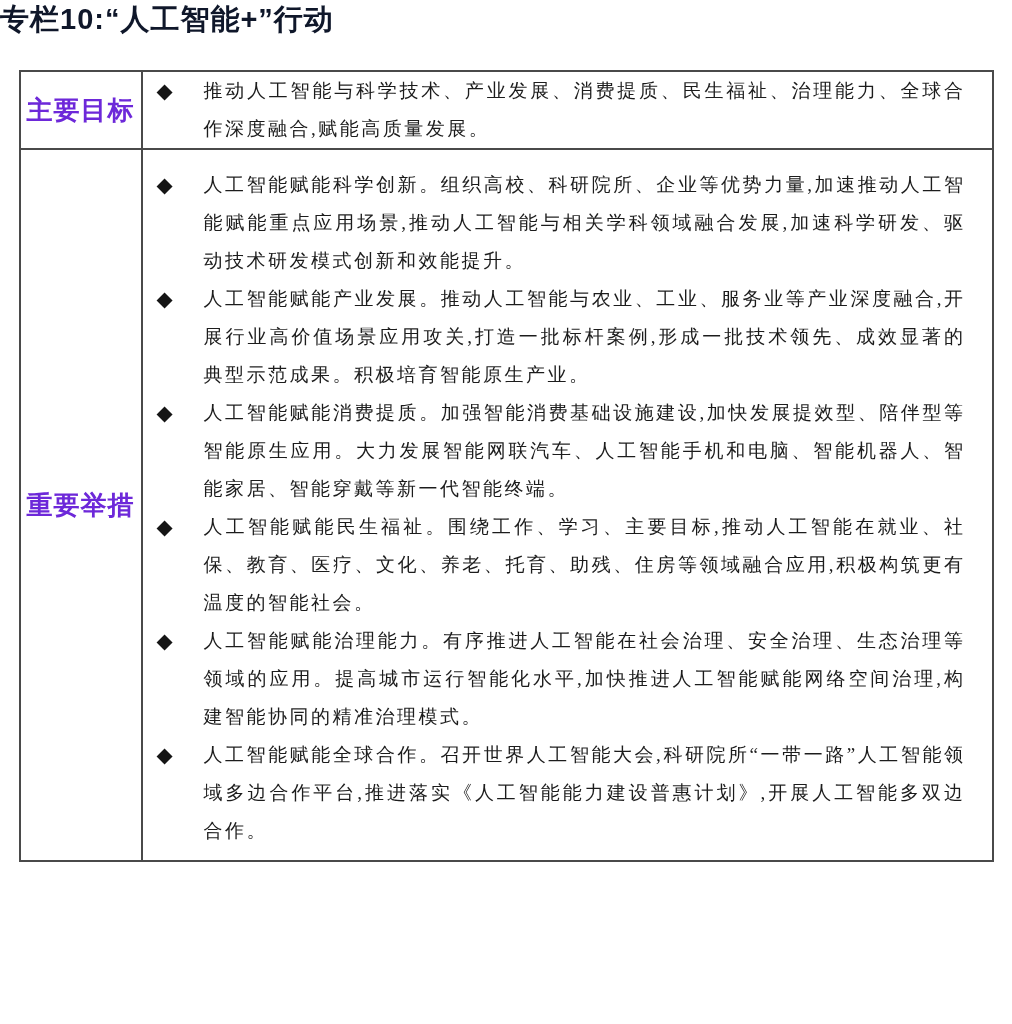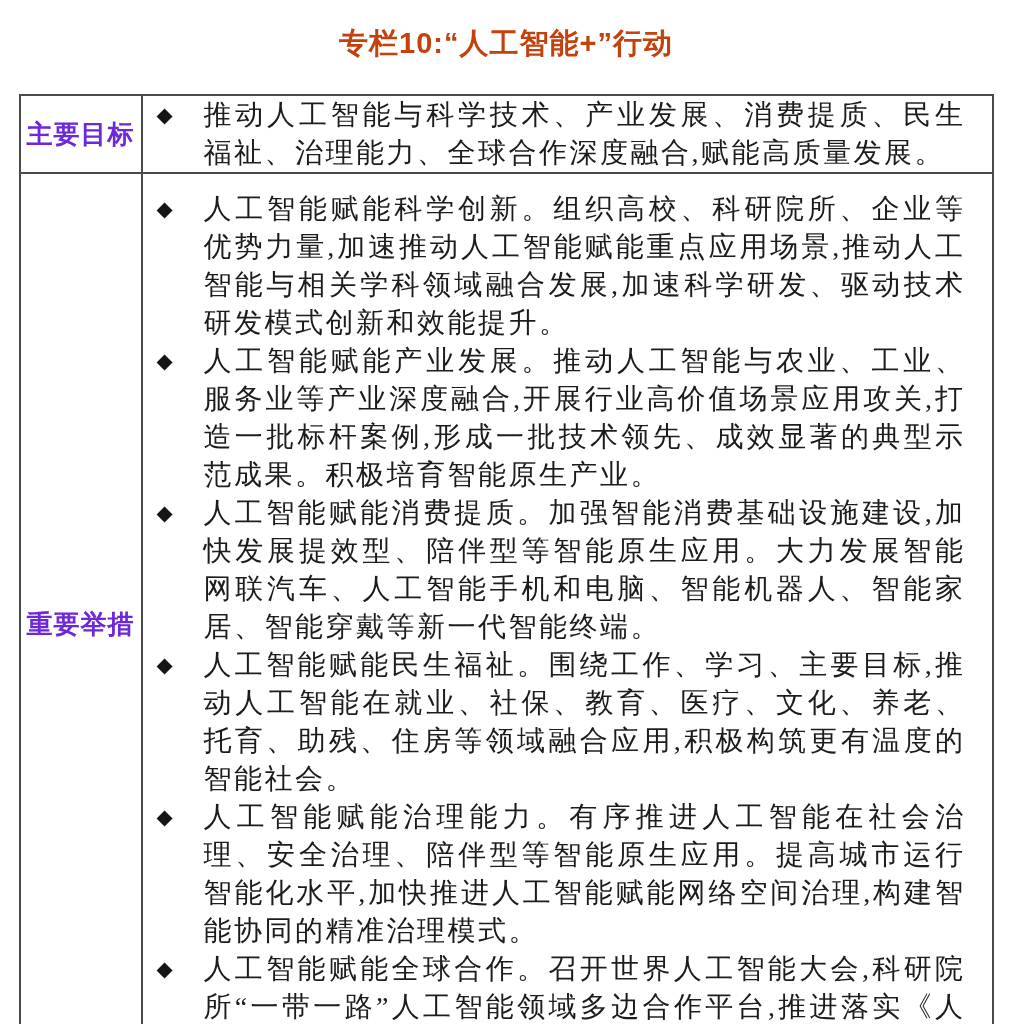--- a/index.html
+++ b/index.html
@@ -7,28 +7,26 @@
   .page {
     position: relative;
     width: 1012px;
     height: 1024px;
     background: #ffffff;
     color: #1c1c1c;
     font-family: "Liberation Serif", "DejaVu Serif", serif;
     overflow: hidden;
   }
   .doc-title {
-    padding-top: 24px;
-    text-align: center;
     font-family: "Liberation Sans", "DejaVu Sans", sans-serif;
     font-weight: bold;
     font-size: 29px;
     line-height: 38px;
     letter-spacing: 1px;
-    color: #c2410c;
+    color: #0f172a;
   }
   .panel {
     width: 975px;
     margin: 32px auto 0;
     border-top: 2px solid #4a4a4a;
     border-left: 2px solid #4a4a4a;
     display: grid;
     grid-template-columns: 122px 1fr;
   }
   .cell {
@@ -59,21 +57,21 @@
   .bullet {
     flex: 0 0 61px;
     padding-left: 14px;
     font-size: 21px;
     line-height: 38px;
     color: #151515;
     font-family: "DejaVu Sans", sans-serif;
   }
   .txt {
     flex: 1 1 auto;
-    font-size: 28px;
+    font-size: 19px;
     line-height: 38px;
     letter-spacing: 2.5px;
     text-align: justify;
     color: #1c1c1c;
   }
 </style>
 </head>
 <body>
 
 <div class="page">
@@ -108,21 +106,21 @@
         <p class="txt">人工智能赋能消费提质。加强智能消费基础设施建设,加快发展提效型、陪伴型等智能原生应用。大力发展智能网联汽车、人工智能手机和电脑、智能机器人、智能家居、智能穿戴等新一代智能终端。</p>
       </div>
 
       <div class="item">
         <span class="bullet">◆</span>
         <p class="txt">人工智能赋能民生福祉。围绕工作、学习、主要目标,推动人工智能在就业、社保、教育、医疗、文化、养老、托育、助残、住房等领域融合应用,积极构筑更有温度的智能社会。</p>
       </div>
 
       <div class="item">
         <span class="bullet">◆</span>
-        <p class="txt">人工智能赋能治理能力。有序推进人工智能在社会治理、安全治理、陪伴型等智能原生应用。提高城市运行智能化水平,加快推进人工智能赋能网络空间治理,构建智能协同的精准治理模式。</p>
+        <p class="txt">人工智能赋能治理能力。有序推进人工智能在社会治理、安全治理、生态治理等领域的应用。提高城市运行智能化水平,加快推进人工智能赋能网络空间治理,构建智能协同的精准治理模式。</p>
       </div>
 
       <div class="item">
         <span class="bullet">◆</span>
         <p class="txt">人工智能赋能全球合作。召开世界人工智能大会,科研院所“一带一路”人工智能领域多边合作平台,推进落实《人工智能能力建设普惠计划》,开展人工智能多双边合作。</p>
       </div>
 
     </div>
   </div>
 </div>

